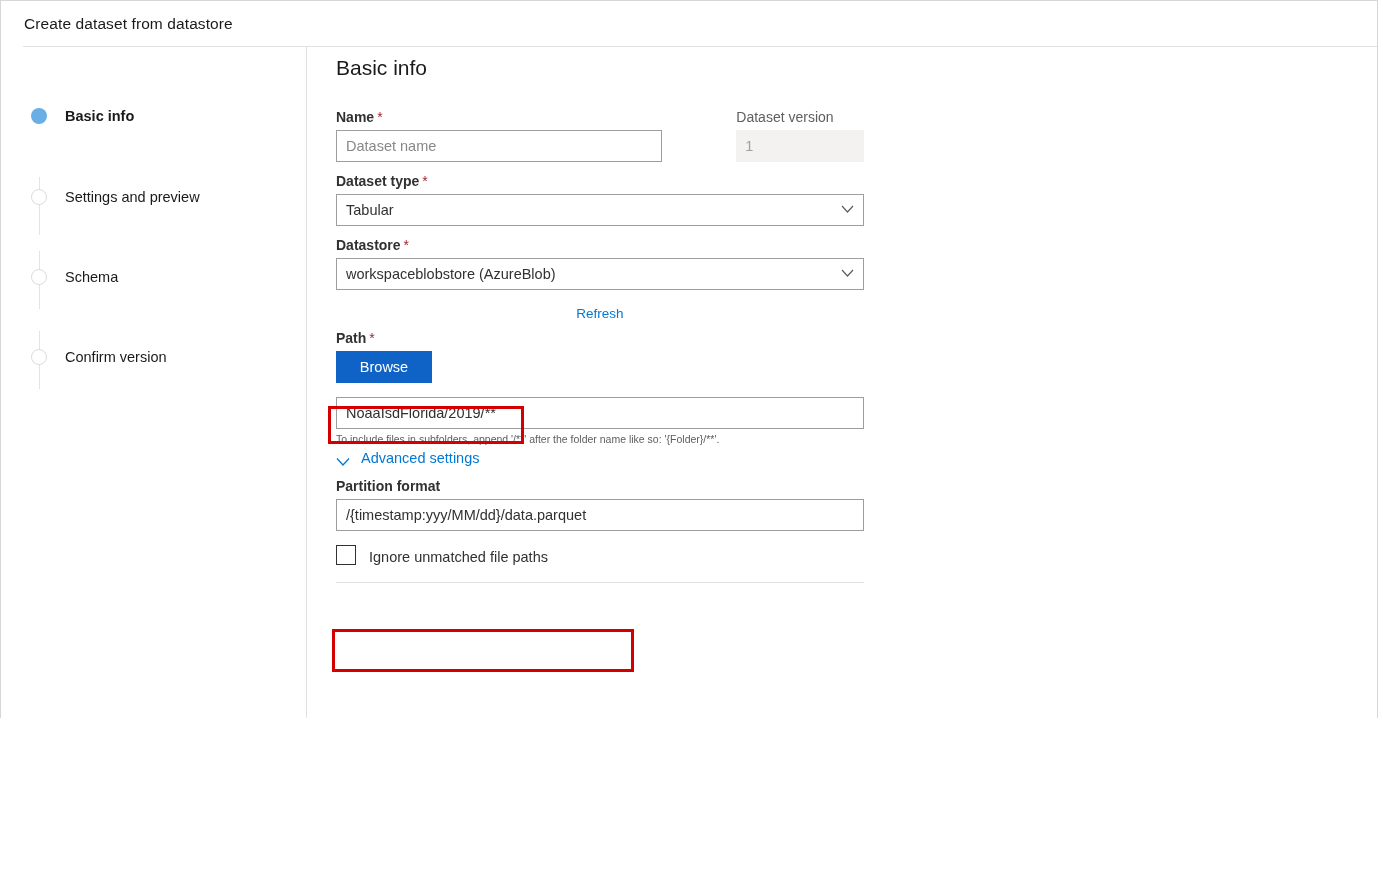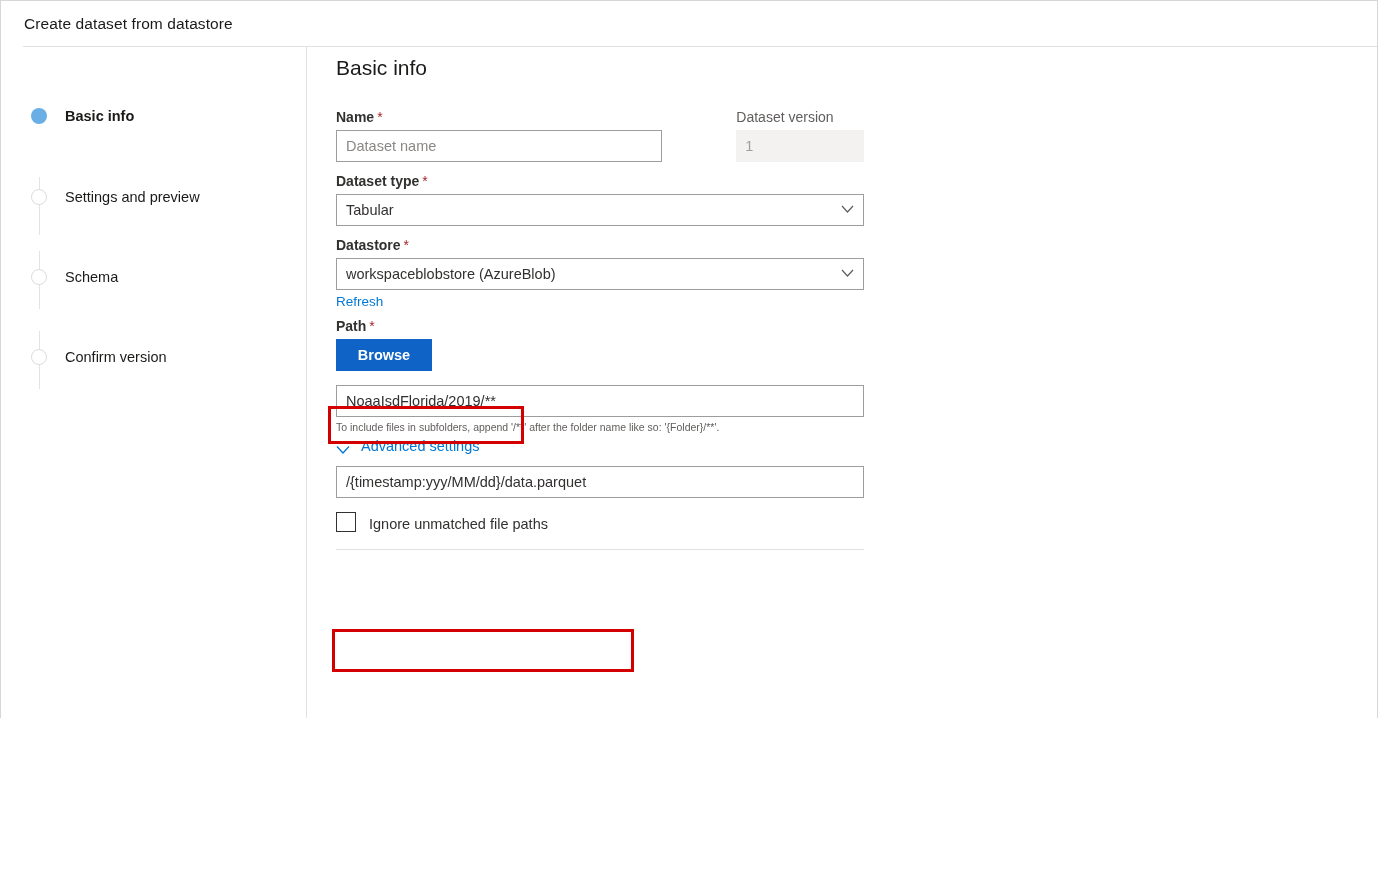--- a/index.html
+++ b/index.html
@@ -151,33 +151,33 @@
   }
   .chev svg { display:block; }
 
   .link {
     color: #0078d4;
     font-size: 13.5px;
     text-decoration: none;
     cursor: pointer;
   }
   .refresh-row {
-    display: flex; justify-content: flex-start;
-    margin-top: 4px;
+    display: flex; justify-content: center;
+    margin-top: 16px;
   }
 
   .btn-browse {
     background: #0f62c6;
     color: #ffffff;
     border: none;
     height: 32px;
     min-width: 96px;
     padding: 0 10px;
     font-size: 14.5px;
-    font-weight: bold;
+    font-weight: normal;
     font-family: "Liberation Sans", sans-serif;
     cursor: pointer;
   }
 
   .hint {
     font-size: 10.5px;
     color: #605e5c;
     margin-top: 3px;
     line-height: 14px;
   }
@@ -375,20 +375,21 @@
       <div class="adv-row">
         <span class="adv-chev">
           <svg viewBox="0 0 14 10" width="14" height="10">
               <path d="M1 1.5 L7 8 L13 1.5" fill="none" stroke="#0078d4" stroke-width="1.3"></path>
             </svg>
         </span>
         <span class="adv-label">Advanced settings</span>
       </div>
 
       <div style="margin-top:12px;">
+        <label class="field-label">Partition format</label>
         <input class="txt" type="text" value="/{timestamp:yyy/MM/dd}/data.parquet" style="">
       </div>
 
       <div class="cbrow">
         <span class="cbbox"></span>
         <span class="cblabel">Ignore unmatched file paths</span>
       </div>
 
       <div class="sep-line"></div>
     </div>

